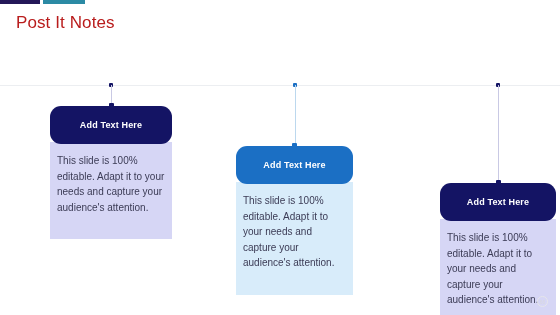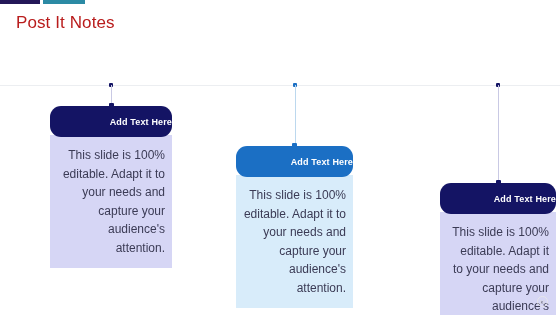--- a/index.html
+++ b/index.html
@@ -56,44 +56,44 @@
   }
 
   .note-card {
     position:absolute;
     top:0; left:0;
     width:100%;
   }
 
   .note-header {
     position:relative;
-    height:31px;
+    height:38px;
     border-radius:11px;
     display:flex;
     align-items:center;
-    justify-content:flex-end;
+    justify-content:center;
     color:#ffffff;
     font-size:9px;
     font-weight:bold;
     letter-spacing:.15px;
     z-index:2;
   }
   .header-tack {
     position:absolute;
     top:-3px; left:50%;
     margin-left:-2.5px;
     width:5px; height:5px;
     border-radius:1px;
   }
 
   .note-body {
     margin-top:-2px;
-    padding:11px 7px 10px;
-    text-align:right;
-    font-size:12px;
+    padding:11px 7px 24px;
+    text-align:left;
+    font-size:10px;
     line-height:1.55;
     color:#3b3b55;
     min-height:63px;
   }
 
   
   .c-navy .note-header { background:#141464; }
   .c-navy .note-body   { background:#d6d6f5; }
   .c-navy .pin,
   .c-navy .header-tack { background:#141464; }

